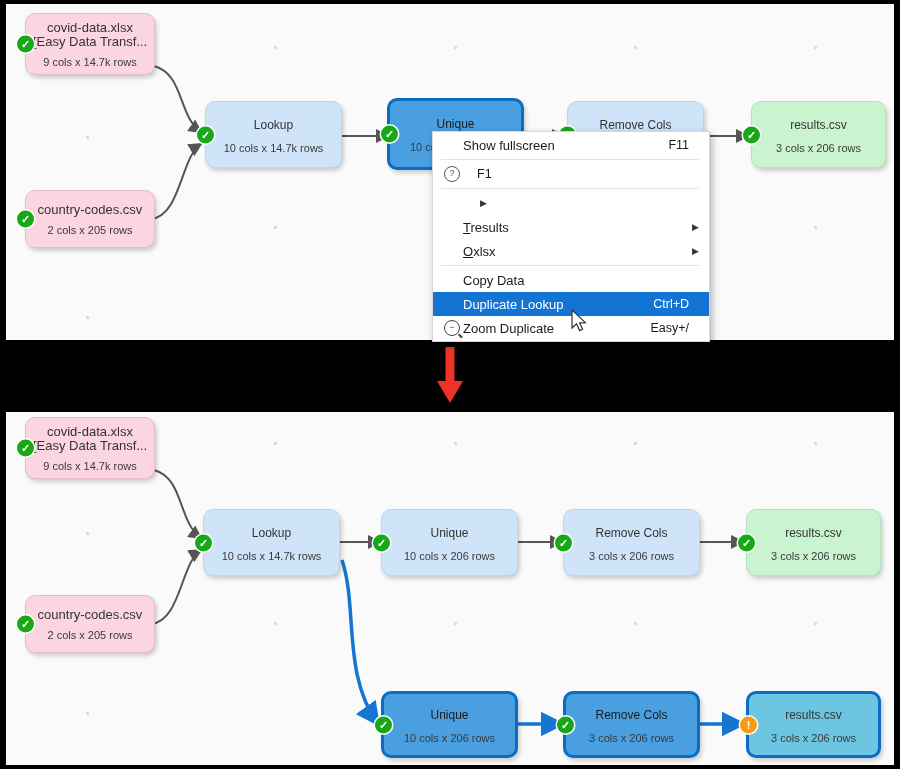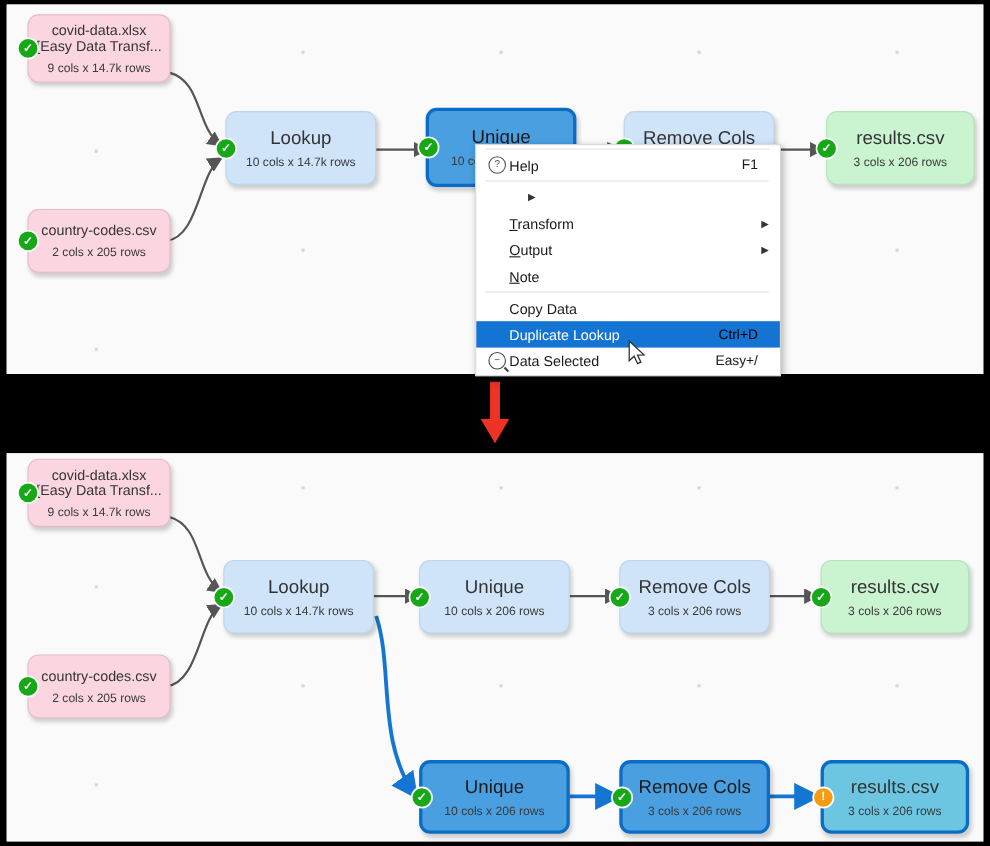--- a/index.html
+++ b/index.html
@@ -10,21 +10,21 @@
   .panel{position:absolute;left:6px;width:888px;background:#fafafa;overflow:hidden;}
   #panel-top{top:4px;height:336px;}
   #panel-bottom{top:412px;height:353px;}
   .canvas{position:absolute;inset:0;background:#fafafa;}
   .dot{position:absolute;width:3px;height:3px;background:#d8d8d8;border-radius:1px;}
 
   
   .node{position:absolute;box-sizing:border-box;border-radius:10px;
         box-shadow:2px 3px 4px rgba(0,0,0,.18);display:flex;flex-direction:column;
         align-items:center;justify-content:center;}
-  .node .title{font-size:17px;color:#333;line-height:19px;text-align:center;white-space:nowrap;}
+  .node .title{font-size:12px;color:#333;line-height:19px;text-align:center;white-space:nowrap;}
   .node .title.two{font-size:13px;line-height:14px;}
   .node .sub{font-size:11px;color:#3a3a3a;margin-top:7px;text-align:center;white-space:nowrap;}
   .node.src{background:#fbd6e1;border:1px solid #e8b9c8;}
   .node.proc{background:#cfe4f8;border:1px solid #bcd4ec;}
   .node.out{background:#c9f4cf;border:1px solid #b2e4bb;}
   .node.sel-proc{background:#4a9fe0;border:3px solid #0a6cc4;}
   .node.sel-proc .title,.node.sel-proc .sel .sub{color:#1a1a1a;}
   .node.sel-out{background:#6cc6e2;border:3px solid #0a6cc4;}
 
   
@@ -46,21 +46,21 @@
   .ctxmenu{position:absolute;left:432px;top:131px;width:276px;background:#fff;
            border:1px solid #d6d6d6;box-shadow:2px 3px 7px rgba(0,0,0,.3);
            font-size:13px;color:#1a1a1a;padding:1px 0;z-index:40;}
   .mi{display:flex;align-items:center;height:24px;padding:0 10px 0 8px;position:relative;}
   .mi .ic{width:22px;display:flex;align-items:center;justify-content:center;flex:0 0 22px;}
   .mi .lbl{flex:1;white-space:nowrap;}
   .mi .lbl u{text-decoration:underline;}
   .mi .acc{color:#1a1a1a;font-size:12.5px;padding-left:14px;}
   .mi .arr{width:10px;text-align:right;font-size:9px;color:#333;}
   .mi.hl{background:#1474d3;color:#fff;}
-  .mi.hl .acc{color:#000000;}
+  .mi.hl .acc{color:#ffffff;}
   .sep{height:1px;background:#e2e2e2;margin:2px 10px 2px 8px;}
   .qicon{width:14px;height:14px;border:1.3px solid #555;border-radius:50%;
          font-size:9px;line-height:12px;text-align:center;color:#555;}
   .zicon{width:14px;height:14px;border:1.3px solid #444;border-radius:50%;
          position:relative;font-size:9px;line-height:12px;text-align:center;color:#444;}
   .zicon:after{content:"";position:absolute;right:-4px;bottom:-2px;width:5px;height:1.6px;
                background:#444;transform:rotate(45deg);}
   .cursor{position:absolute;left:571px;top:309px;z-index:50;}
 </style>
 </head>
@@ -127,71 +127,70 @@
     </div>
 
     <div class="node out" style="left:745px;top:97px;width:135px;height:67px;">
       <div class="badge ok">✓</div>
       <div class="title">results.csv</div>
       <div class="sub">3 cols x 206 rows</div>
     </div>
   </div>
 
   <div class="ctxmenu">
+    <div class="mi">
+      <span class="ic"></span>
+      <span class="lbl">Show fullscreen</span>
+      <span class="acc">F11</span>
+      <span class="arr"></span>
+    </div>
     <div class="sep"></div>
     <div class="mi">
       <span class="ic">
           <span class="qicon">?</span>
         </span>
-      <span class="lbl">Help</span>
       <span class="acc">F1</span>
       <span class="arr"></span>
     </div>
     <div class="sep"></div>
     <div class="mi">
       <span class="ic"></span>
       <span class="acc"></span>
       <span class="arr">▶</span>
     </div>
     <div class="mi">
       <span class="ic"></span>
-      <span class="lbl"><u>T</u><span>ransform</span></span>
+      <span class="lbl"><u>T</u><span>results</span></span>
       <span class="acc"></span>
       <span class="arr">▶</span>
     </div>
     <div class="mi">
       <span class="ic"></span>
-      <span class="lbl"><u>O</u><span>utput</span></span>
+      <span class="lbl"><u>O</u><span>xlsx</span></span>
       <span class="acc"></span>
       <span class="arr">▶</span>
-    </div>
-    <div class="mi">
-      <span class="ic"></span>
-      <span class="lbl"><u>N</u><span>ote</span></span>
-      <span class="acc"></span>
-      <span class="arr"></span>
     </div>
     <div class="sep"></div>
     <div class="mi">
       <span class="ic"></span>
       <span class="lbl">Copy Data</span>
       <span class="acc"></span>
       <span class="arr"></span>
     </div>
     <div class="mi hl">
       <span class="ic"></span>
       <span class="lbl">Duplicate Lookup</span>
       <span class="acc">Ctrl+D</span>
       <span class="arr"></span>
     </div>
     <div class="mi">
       <span class="ic">
           <span class="zicon">−</span>
         </span>
-      <span class="lbl">Data Selected</span>
+      <span class="lbl">Zoom Duplicate</span>
       <span class="acc">Easy+/</span>
       <span class="arr"></span>
     </div>
   </div>
 
   <svg class="cursor" width="18" height="26">
     <path d="M1,1 L1,19 L5.5,14.8 L8.6,21.6 L11.6,20.2 L8.6,13.8 L14.4,13.6 Z" fill="#fff" stroke="#333" stroke-width="1.2"></path>
   </svg>
 
   <div class="transition">

